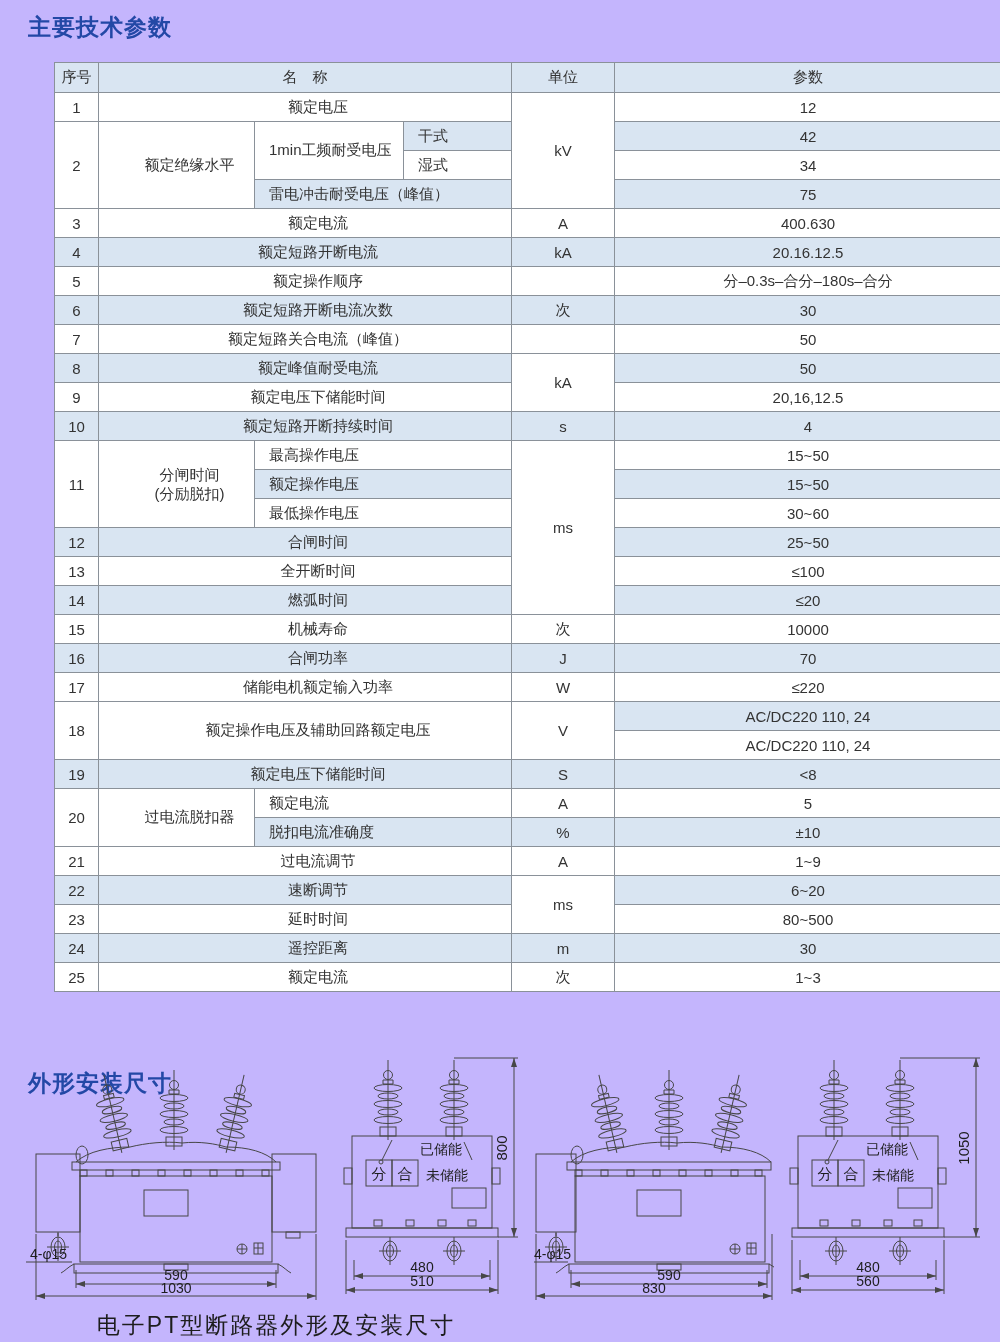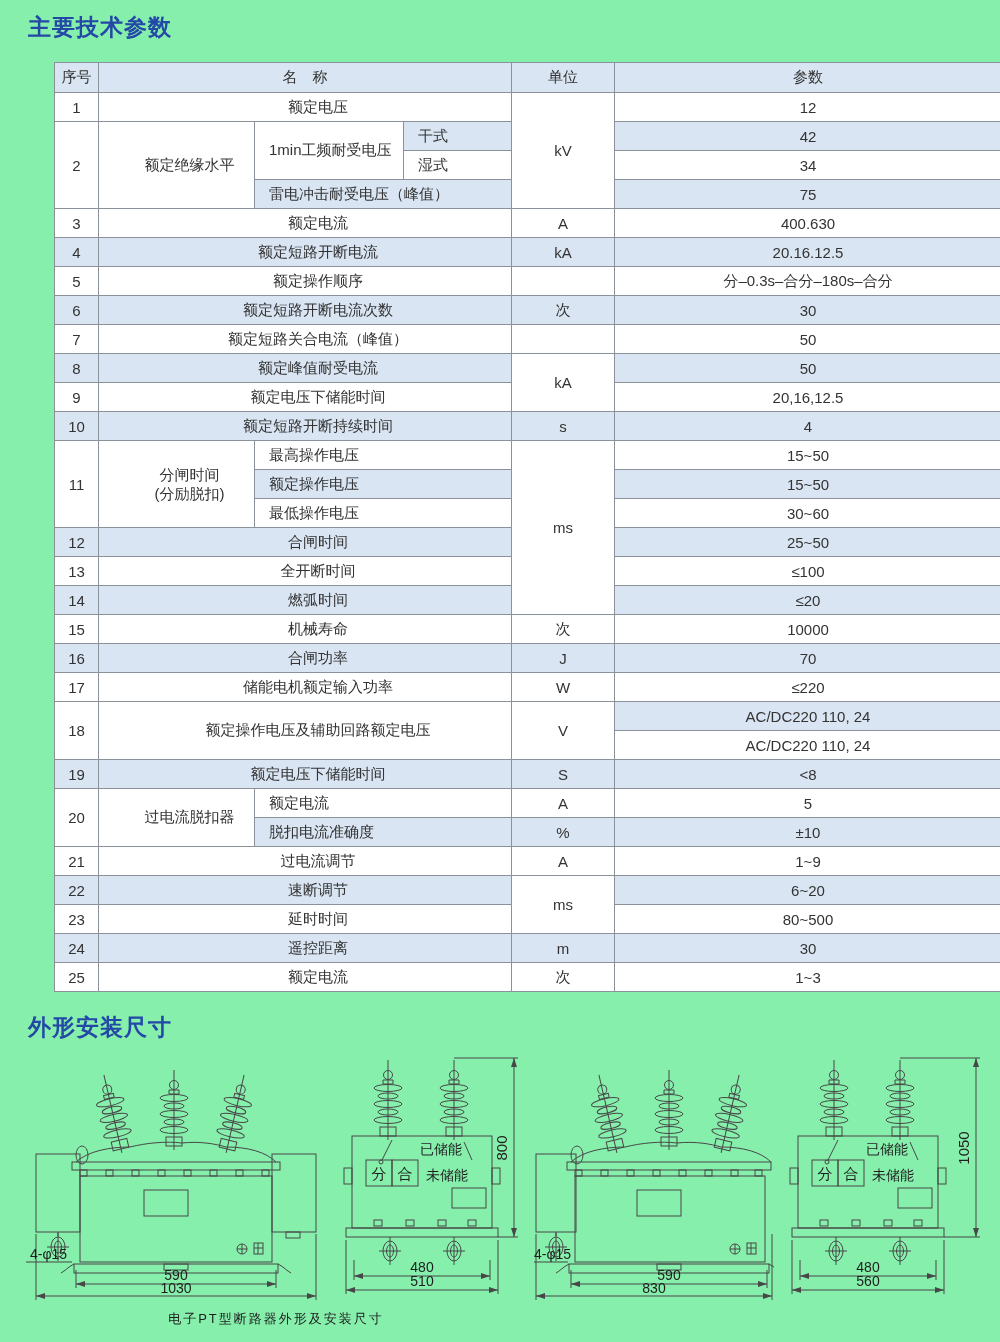--- a/index.html
+++ b/index.html
@@ -1,36 +1,36 @@
 <!DOCTYPE html>
 <html><head>
 <meta charset="utf-8">
 <style>
   html,body{margin:0;padding:0;}
   body{background:#ffffff;font-family:"Liberation Sans",sans-serif;}
-  .page{position:relative;width:1000px;height:1342px;background:#86efac;overflow:hidden;}
+  .page{position:relative;width:1000px;height:1342px;background:#c4b5fd;overflow:hidden;}
   .sec-title{position:absolute;left:28px;margin:0;font-size:23px;font-weight:bold;color:#2348a6;letter-spacing:1px;}
   #title1{top:12px;}
-  #title2{top:1012px;}
+  #title2{top:1068px;}
   table.params{position:absolute;left:54px;top:62px;width:947px;border-collapse:collapse;table-layout:fixed;}
   table.params th,table.params td{border:1px solid #8a9199;font-size:15px;font-weight:normal;color:#333;
       padding:0;overflow:hidden;white-space:nowrap;}
   table.params tr{height:29px;}
   table.params tr.hd{height:30px;}
   tr.b>th, tr.b>td{background:#d9e5f2;}
   tr.w>th, tr.w>td{background:#ffffff;}
   td.m{background:#ffffff !important;}
   .cno,.cunit,.cval,th{text-align:center;}
   .cname{text-align:center;padding-left:26px !important;}
   .csub{text-align:left;padding-left:14px !important;}
   .two-line{line-height:1.3;white-space:normal;}
   .drawings{position:absolute;left:18px;top:1048px;width:968px;display:flex;}
   .dgroup{display:flex;flex-direction:column;}
   .pair{display:flex;align-items:flex-start;}
-  .caption{text-align:center;font-size:13px;color:#1d1d1d;letter-spacing:2px;margin-top:4px;}
+  .caption{text-align:center;font-size:23px;color:#1d1d1d;letter-spacing:2px;margin-top:4px;}
   .ln{stroke:#474747;fill:none;stroke-width:1;}
   text.dt{fill:#1e1e1e;stroke:none;font-size:14px;text-anchor:middle;font-family:"Liberation Sans",sans-serif;}
   text.lb{fill:#1e1e1e;stroke:none;font-size:14px;font-family:"Liberation Sans",sans-serif;}
   text.vd{fill:#1e1e1e;stroke:none;font-size:15px;text-anchor:middle;font-family:"Liberation Sans",sans-serif;}
 </style>
 </head>
 <body>
 
 <div class="page">
 

